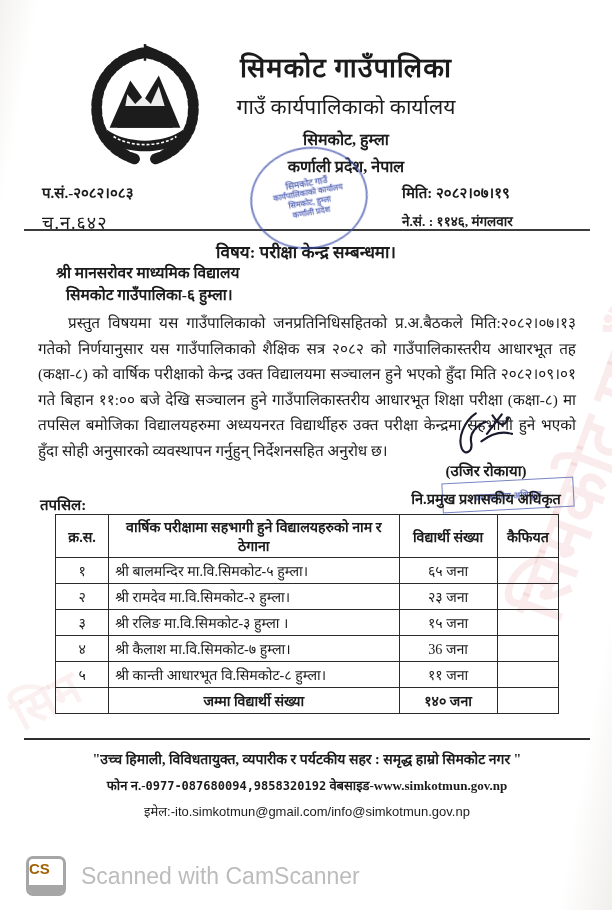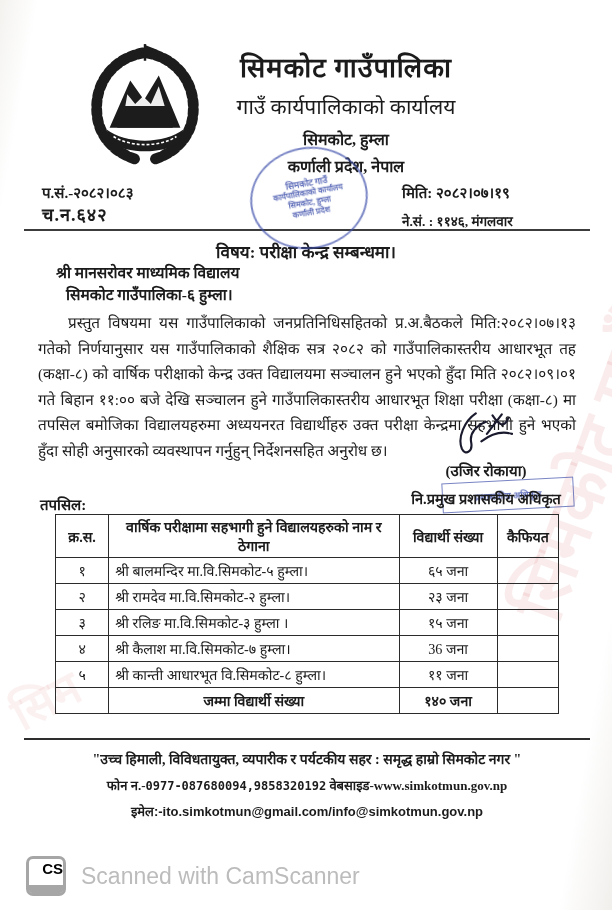--- a/index.html
+++ b/index.html
@@ -12,21 +12,21 @@
   .emblem{position:absolute;left:86px;top:42px;width:118px;height:130px;}
   
   .head-center{position:absolute;left:140px;right:60px;top:48px;text-align:center;}
   .h-title1{font-size:27px;font-weight:bold;letter-spacing:1px;}
   .h-title2{font-size:21px;font-weight:normal;margin-top:7px;}
   .h-line3{font-size:16px;font-weight:600;margin-top:8px;}
   .h-line4{font-size:16px;font-weight:600;margin-top:5px;}
   
   .meta-left{position:absolute;left:42px;top:182px;}
   .meta-ref{font-size:15px;font-weight:bold;}
-  .meta-chn{font-size:18px;font-weight:bold;letter-spacing:1px;}
+  .meta-chn{font-size:18px;font-weight:normal;margin-top:8px;letter-spacing:1px;}
   .meta-right{position:absolute;right:50px;top:182px;width:160px;}
   .meta-date{font-size:15px;font-weight:bold;}
   .meta-nesam{font-size:13.5px;font-weight:600;margin-top:10px;}
   .rule{position:absolute;left:24px;right:22px;top:229px;border-top:2.3px solid #3c3c3c;}
   
   .subject{position:absolute;left:0;right:0;top:240px;text-align:center;font-size:17px;font-weight:bold;}
   .addressee{position:absolute;left:56px;top:262px;font-size:15.5px;font-weight:bold;line-height:22px;}
   .addressee .l2{margin-left:10px;}
   
   .body-text{position:absolute;left:38px;right:36px;top:310px;font-size:15.3px;line-height:25.5px;
@@ -49,27 +49,27 @@
   .schools th{font-weight:bold;text-align:center;height:24px;}
   .schools td{height:21px;}
   .schools td.c{text-align:center;}
   .schools .total td{font-weight:600;}
   
   .footer{position:absolute;left:24px;right:22px;top:738px;border-top:2.6px solid #2e2e2e;
           padding-top:9px;text-align:center;z-index:2;}
   .f-motto{font-size:14px;font-weight:bold;}
   .f-line2{font-size:13px;font-weight:600;margin-top:8px;}
   .f-line2 .digits{font-family:"DejaVu Sans Mono", monospace;font-size:12px;}
-  .f-line3{font-size:13px;font-weight:700;margin-top:8px;font-family:"Liberation Sans", sans-serif;}
+  .f-line3{font-size:13px;font-weight:400;margin-top:8px;font-family:"Liberation Sans", sans-serif;}
   
   .cam-bar{position:absolute;left:26px;top:856px;display:flex;align-items:center;gap:15px;}
   .cs-badge{position:relative;width:34px;height:34px;border:3px solid #a6a6a6;border-radius:7px;
             background:#fff;}
-  .cs-badge .cs-text{position:absolute;left:0;right:0;top:1px;text-align:right;
-            font-family:"Liberation Sans", sans-serif;font-size:15px;font-weight:bold;color:#000000;}
+  .cs-badge .cs-text{position:absolute;left:0;right:0;top:1px;text-align:left;
+            font-family:"Liberation Sans", sans-serif;font-size:15px;font-weight:bold;color:#a16207;}
   .cs-badge .cs-bar{position:absolute;left:0;right:0;bottom:0;height:8px;background:#a6a6a6;
             border-radius:0 0 3px 3px;}
   .cam-text{font-family:"Liberation Sans", sans-serif;font-size:23px;color:#bcbcbc;}
   
   .stamp-round{
     position:absolute;left:250px;top:147px;width:114px;height:98px;z-index:3;
     border:2.2px solid rgba(64,82,172,.75);border-radius:50%;
     transform:rotate(-10deg);opacity:.92;filter:blur(.35px);
     display:flex;flex-direction:column;align-items:center;justify-content:center;
     color:rgba(64,82,172,.9);font-weight:bold;text-align:center;

